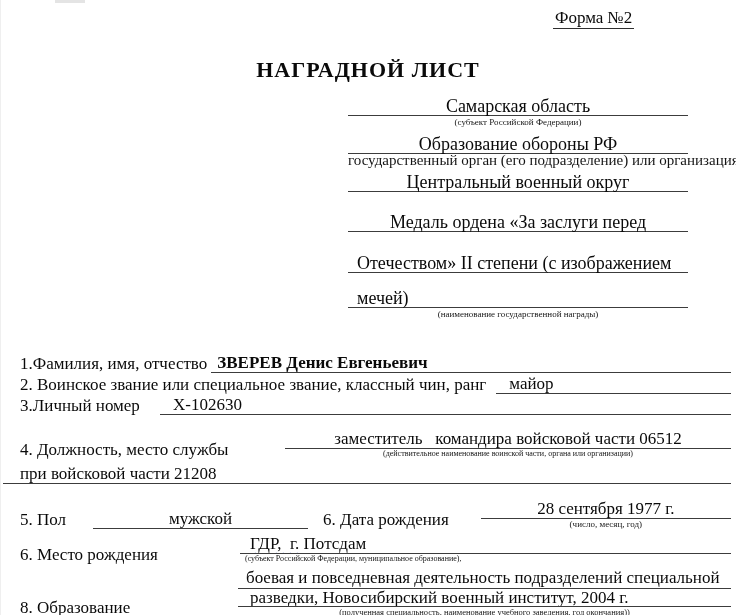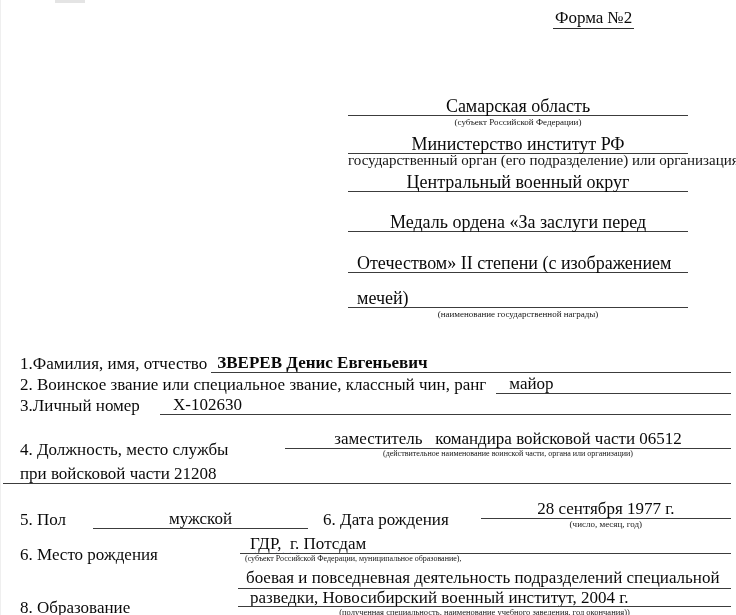--- a/index.html
+++ b/index.html
@@ -64,28 +64,29 @@
 </head>
 <body>
 
 <div class="page">
 
   <div class="scan-edge"></div>
   <div class="scan-artifact"></div>
 
   <div class="forma">Форма №2</div>
 
+  <div class="title">НАГРАДНОЙ ЛИСТ</div>
 
   <div class="hfield" style="top:97px">
     <div class="hval">Самарская область</div>
     <div class="hcap">(субъект Российской Федерации)</div>
   </div>
 
   <div class="hfield" style="top:135px">
-    <div class="hval">Министерство институт РФ</div>
+    <div class="hval">Образование обороны РФ</div>
     <div class="hcap mid">государственный орган (его подразделение) или организация</div>
   </div>
 
   <div class="hfield" style="top:173px">
     <div class="hval">Центральный военный округ</div>
   </div>
 
   <div class="hfield" style="top:213px">
     <div class="hval">Медаль ордена «За заслуги перед</div>
   </div>

